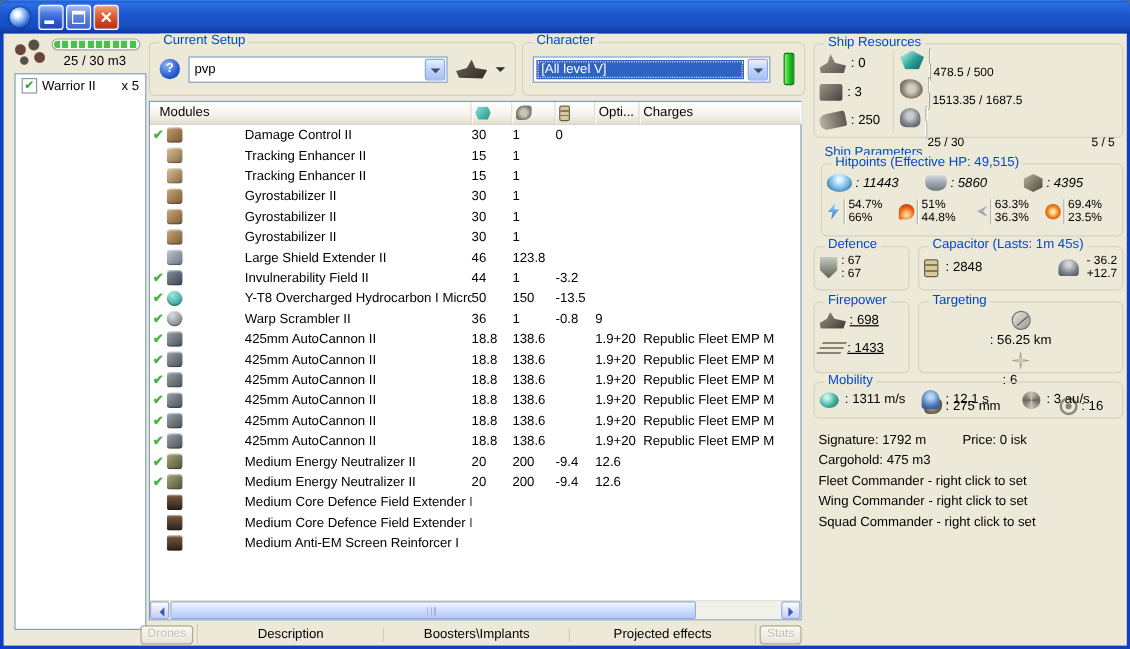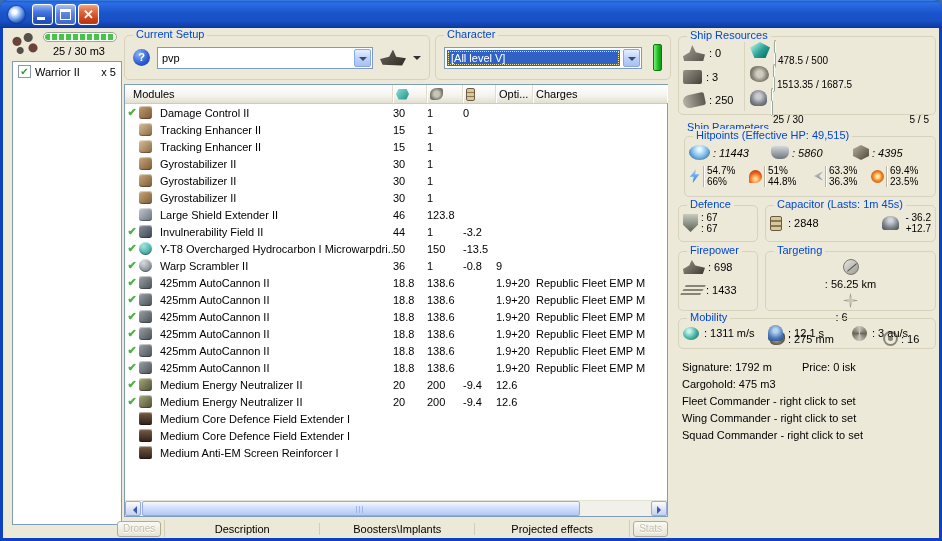--- a/index.html
+++ b/index.html
@@ -61,21 +61,21 @@
   .mhead { display:grid; grid-template-columns:14px 18px 236px 34px 36px 33px 37px 1fr; height:19px;
     background:linear-gradient(180deg,#ffffff,#f4f3ec 60%,#e2dfd0); border-bottom:1px solid #cfccba; font-size:11px; }
   .hc { display:flex; align-items:center; padding-left:3px; border-right:1px solid #e0ddcc; box-shadow:1px 0 0 #fff; }
   .hc-name { grid-column:1 / 4; padding-left:8px; }
   .hc:last-child { border-right:none; }
   .mrows { position:absolute; top:19px; left:0; right:0; bottom:16px; overflow:hidden; }
   .mrow { display:grid; grid-template-columns:14px 18px 236px 34px 36px 33px 37px 1fr; height:17px; align-items:center; font-size:11px; }
   .mc { white-space:nowrap; overflow:hidden; }
   .c-check { text-align:center; }
   .fit { color:#4cb342; font-size:11px; font-weight:bold; }
-  .c-name { padding-left:3px; }
+  .c-name { padding-left:3px;margin-left:44px; }
   .c-charge { padding-left:3px; }
   .micon { width:13px; height:13px; border-radius:3px; display:inline-block; vertical-align:middle;
     box-shadow:inset 0 1px 1px rgba(255,255,255,.55), inset 0 -1px 1px rgba(0,0,0,.35); }
   .damage-control-icon { background:linear-gradient(135deg,#c49a6c,#7a5a38); }
   .tracking-enhancer-icon { background:linear-gradient(135deg,#d8c098,#8a6a44); }
   .gyrostabilizer-icon { background:linear-gradient(135deg,#caa877,#7c5c3a); }
   .shield-extender-icon { background:linear-gradient(135deg,#c2c8d2,#6a7480); }
   .invulnerability-field-icon { background:linear-gradient(135deg,#8890a0,#3c4454); }
   .microwarpdrive-icon { background:radial-gradient(circle at 35% 30%,#9ae8e0,#1c8880); border-radius:50%; }
   .warp-scrambler-icon { background:radial-gradient(circle at 35% 30%,#d8dce0,#606870); border-radius:50%; }
@@ -137,21 +137,21 @@
   .rescell { flex:1; display:flex; align-items:center; }
   .resdiv { width:1px; height:21px; background:#b8b4a4; margin:0 3px 0 2px; box-shadow:1px 0 0 #fff; }
   .resvals { font-size:10px; line-height:11px; }
   .em-icon { width:13px; height:14px; background:linear-gradient(180deg,#9cd4ff,#2a7ee0); clip-path:polygon(62% 0,15% 55%,44% 55%,36% 100%,88% 38%,55% 38%); }
   .thermal-icon { width:13px; height:13px; background:radial-gradient(circle at 50% 70%,#ffd890 10%,#f06018 55%,#a02808); border-radius:50% 50% 50% 10%; }
   .kinetic-icon { width:13px; height:13px; background:linear-gradient(135deg,#d8dce0,#787e84); clip-path:polygon(100% 15%,30% 50%,100% 85%,70% 50%); }
   .explosive-icon { width:13px; height:13px; background:radial-gradient(circle,#ffe8a0 15%,#f08020 50%,#b03808); border-radius:50%; }
 
   .g-def { left:675px; top:177px; width:80px; height:37px; }
   .g-cap { left:762px; top:177px; width:171px; height:37px; }
-  .g-fire { left:675px; top:223px; width:80px; height:60px; }
+  .g-fire { left:675px; top:223px; width:80px; height:60px;text-decoration:underline; }
   .g-targ { left:762px; top:223px; width:171px; height:60px; }
   .g-mob { left:675px; top:290px; width:258px; height:31px; }
   .statrow { display:flex; align-items:center; gap:3px; padding:2px 4px; }
   .stat2 { font-size:10px; line-height:11px; }
   .defence-shield-icon { width:15px; height:18px; background:linear-gradient(180deg,#c8ccc0,#5a6054); clip-path:polygon(0 0,100% 0,100% 60%,50% 100%,0 60%); }
   .capacitor-battery-icon { width:12px; height:15px; background:repeating-linear-gradient(180deg,#d8c8a0 0 3px,#8a7850 3px 5px); border:1px solid #6a5c40; border-radius:2px; }
   .recharge-icon { width:17px; height:14px; border-radius:50% 50% 20% 20%; background:radial-gradient(circle at 50% 30%,#d0d4d8 15%,#7a8088 60%,#464c52); }
   .turret-dps-icon { width:22px; height:14px; background:linear-gradient(135deg,#9a9488,#3c3832); clip-path:polygon(0 65%,28% 40%,40% 0,56% 40%,100% 55%,90% 100%,4% 100%); }
   .volley-icon { width:20px; height:10px; background:repeating-linear-gradient(180deg,#888478 0 2px,transparent 2px 4px); transform:skewX(-30deg); }
   .range-icon { width:16px; height:16px; border-radius:50%; background:linear-gradient(135deg,#e8e8e4,#9a9890); border:1px solid #787670; position:relative; }

